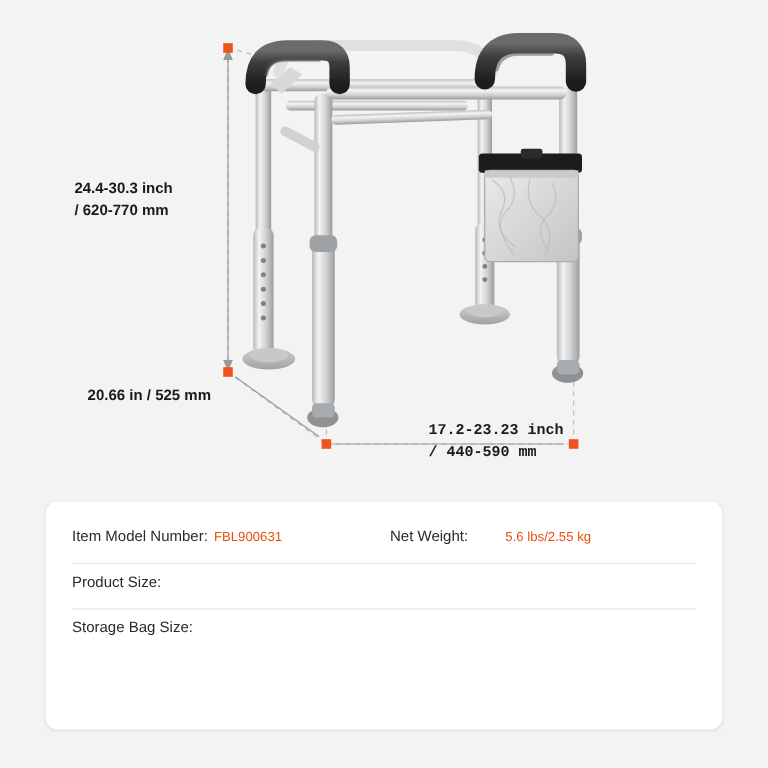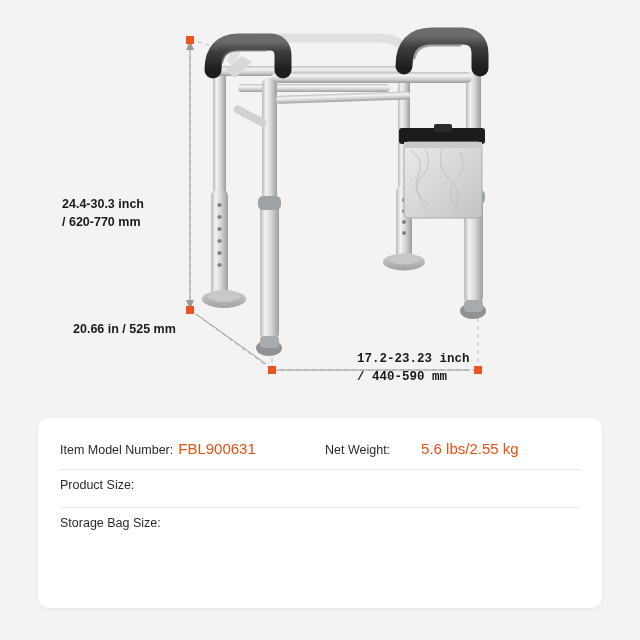--- a/index.html
+++ b/index.html
@@ -37,21 +37,20 @@
     font-size: 12.5px;
     font-weight: bold;
     color: #1a1a1a;
     line-height: 1.45;
     white-space: nowrap;
   }
   #dim-height-label {
     left: 62px;
     top: 148px;
     text-align: left;
-    margin-top: 47px;
   }
   #dim-depth-label {
     left: 73px;
     top: 320px;
   }
   #dim-width-label {
     left: 357px;
     top: 350px;
     font-family: Liberation Mono, monospace;
   }
@@ -88,21 +87,21 @@
   }
   .spec-cell.full {
     flex: 1 1 100%;
   }
   .spec-label {
     font-size: 12.5px;
     color: #2b2b2b;
     white-space: nowrap;
   }
   .spec-value {
-    font-size: 15px;
+    font-size: 11px;
     color: #e8500f;
     margin-left: 5px;
     white-space: nowrap;
   }
   .spec-value.wrapv {
     white-space: normal;
   }
   .spec-cell.right-col {
     padding-left: 10px;
     gap: 26px;

